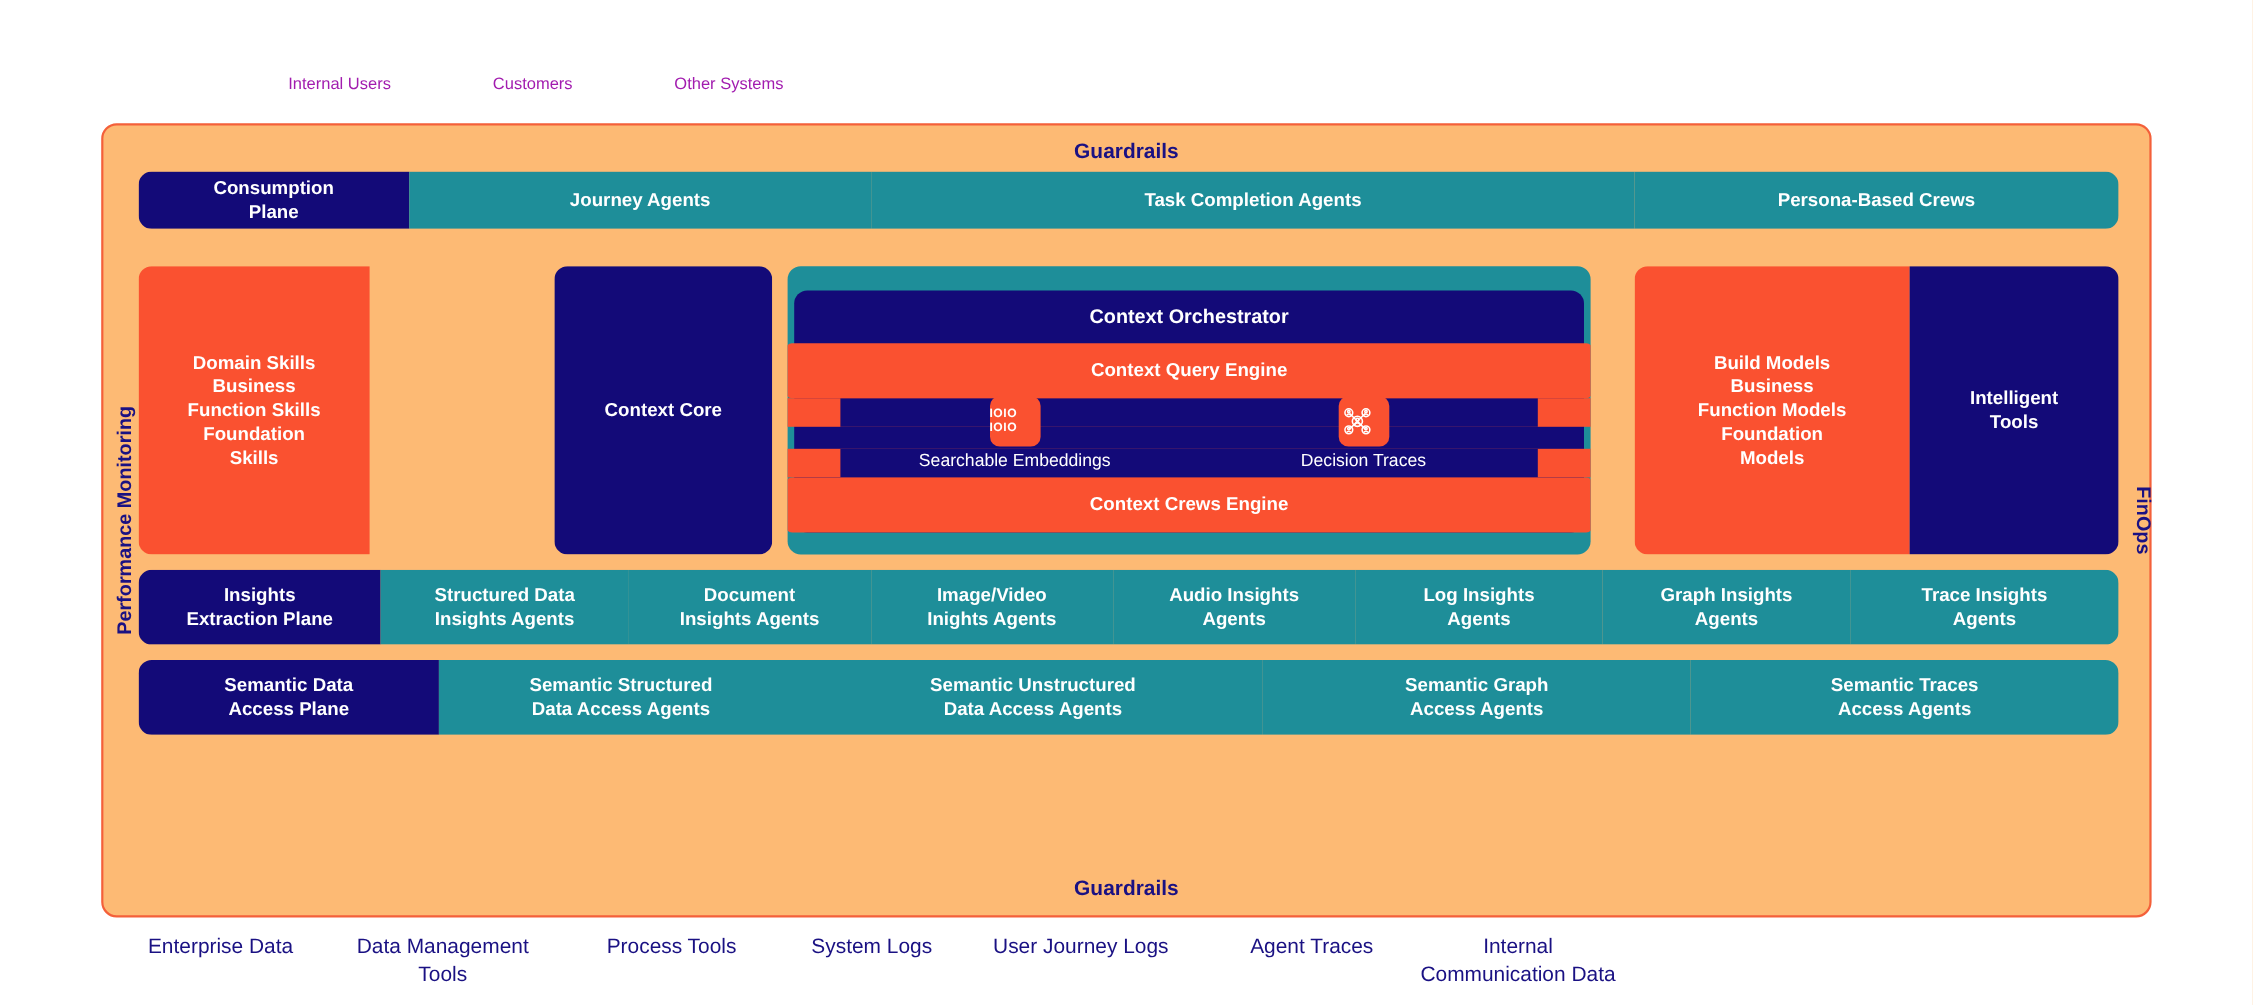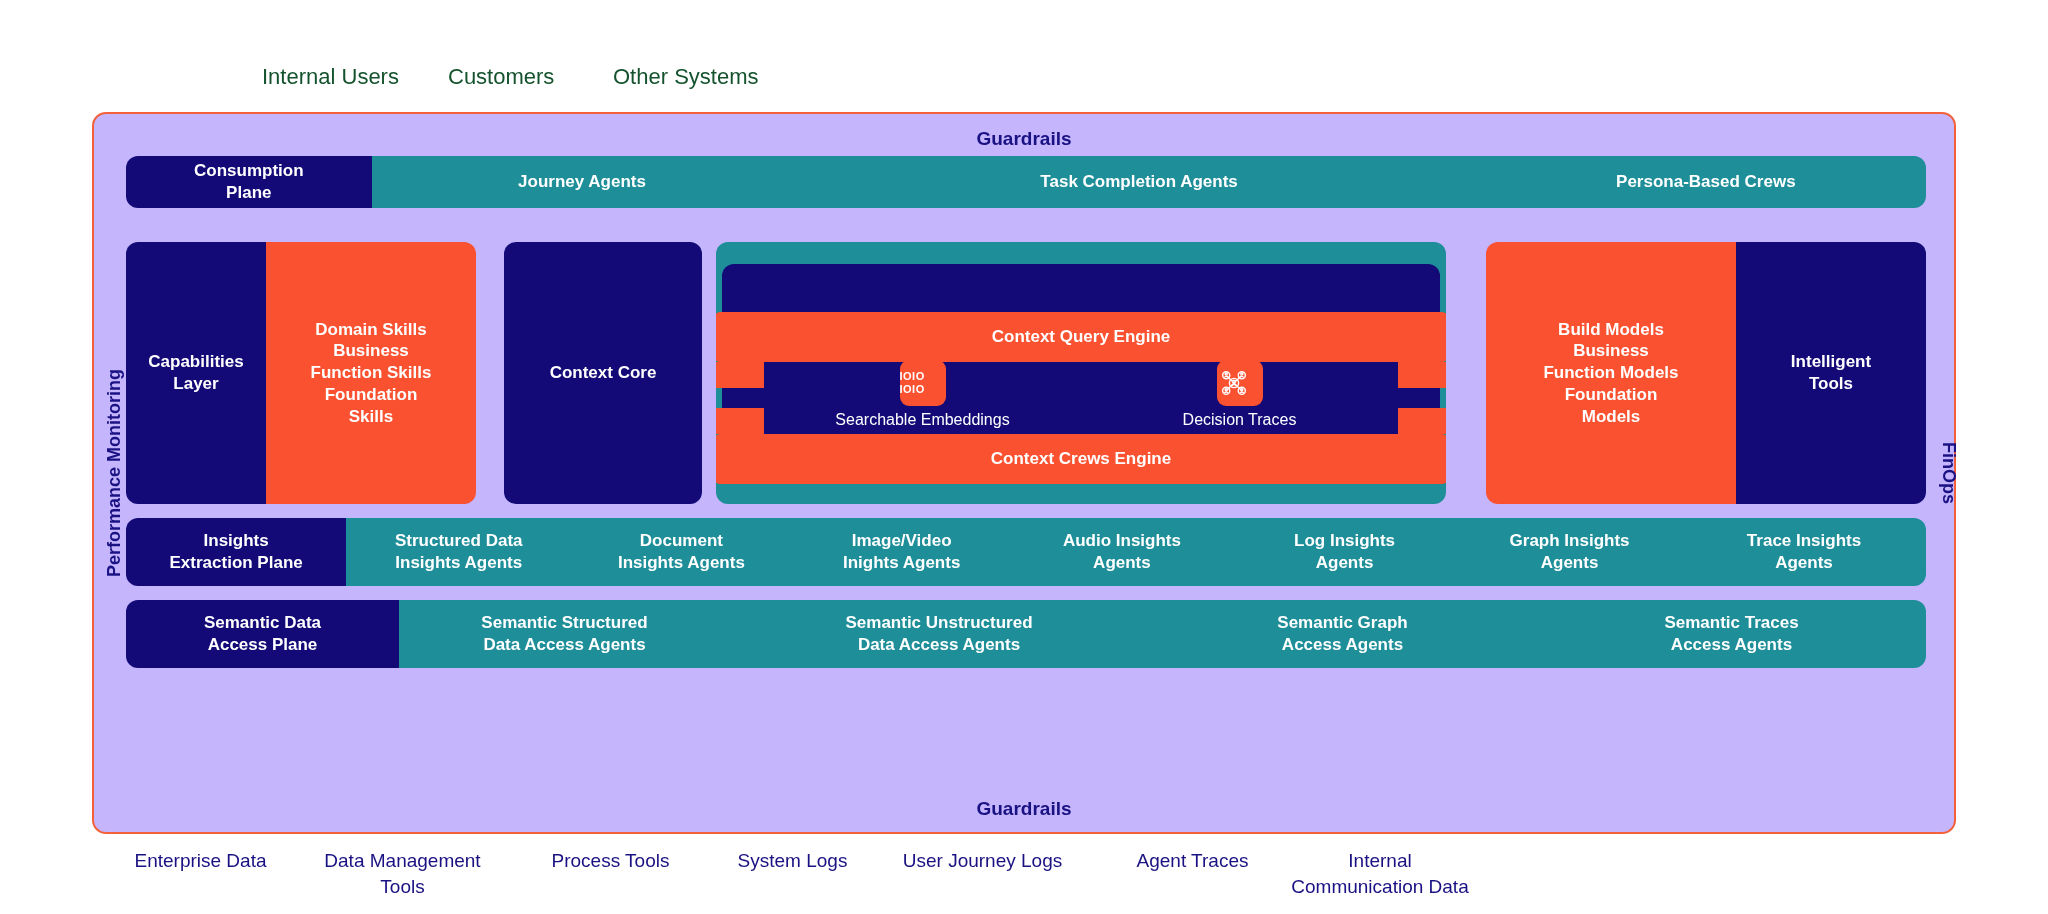--- a/index.html
+++ b/index.html
@@ -10,30 +10,30 @@
     overflow:hidden;
   }
   .canvas{position:relative;width:2048px;height:914px;}
 
   
   .top-actors{
     position:absolute;left:0;top:62px;width:2048px;height:30px;
     display:flex;
   }
   .actor{
-    color:#14532d;font-size:22px;font-weight:400;
+    color:#a21caf;font-size:15px;font-weight:400;
     text-align:left;line-height:30px;white-space:nowrap;
   }
 
   
   .frame{
     position:absolute;left:92px;top:112px;
     width:1864px;height:722px;
     border:2.5px solid #f4603a;border-radius:14px;
-    background:#c4b5fd;
+    background:#fdba74;
     box-sizing:border-box;
   }
 
   .guardrail{
     position:absolute;left:0;width:100%;
     text-align:center;color:#1a1183;
     font-size:19px;font-weight:bold;
   }
   .guardrail.top{top:14px;}
   .guardrail.bottom{bottom:12px;}
@@ -178,36 +178,36 @@
     <div class="band" id="consumption-row">
         <div class="cell navy" style="flex: 240 0 0px;">Consumption<br>Plane</div>
         <div class="cell teal" style="flex: 420 0 0px;">Journey Agents</div>
         <div class="cell teal" style="flex: 700 0 0px;">Task Completion Agents</div>
         <div class="cell teal" style="flex: 440 0 0px;">Persona-Based Crews</div>
       </div>
 
     <div class="mid">
 
       <div class="midbox" id="capabilities-box">
-        <div class="col navy" style="width:140px">Capabilities<br>Layer</div>
         <div class="col orange stack3" style="width:210px" id="skills-list">
             <div>Domain Skills</div>
             <div>Business<br>Function Skills</div>
             <div>Foundation<br>Skills</div>
           </div>
       </div>
 
       <div class="midbox" id="context-core-box">
         <div class="col navy" style="width:198px">Context Core</div>
       </div>
 
       <div class="midbox" id="orchestrator-box">
         <div class="orch-inner">
           <div class="orch-navy"></div>
 
+          <div class="orch-title">Context Orchestrator</div>
 
           <div class="engine-notch" id="query-notch"></div>
           <div class="notch-mask" id="query-mask"></div>
 
           <div class="engine-bar" id="query-engine">Context Query Engine</div>
 
           <div class="engine-notch" id="build-notch"></div>
           <div class="notch-mask" id="build-mask"></div>
 
           <div class="engine-bar" id="build-engine">Context Crews Engine</div>

